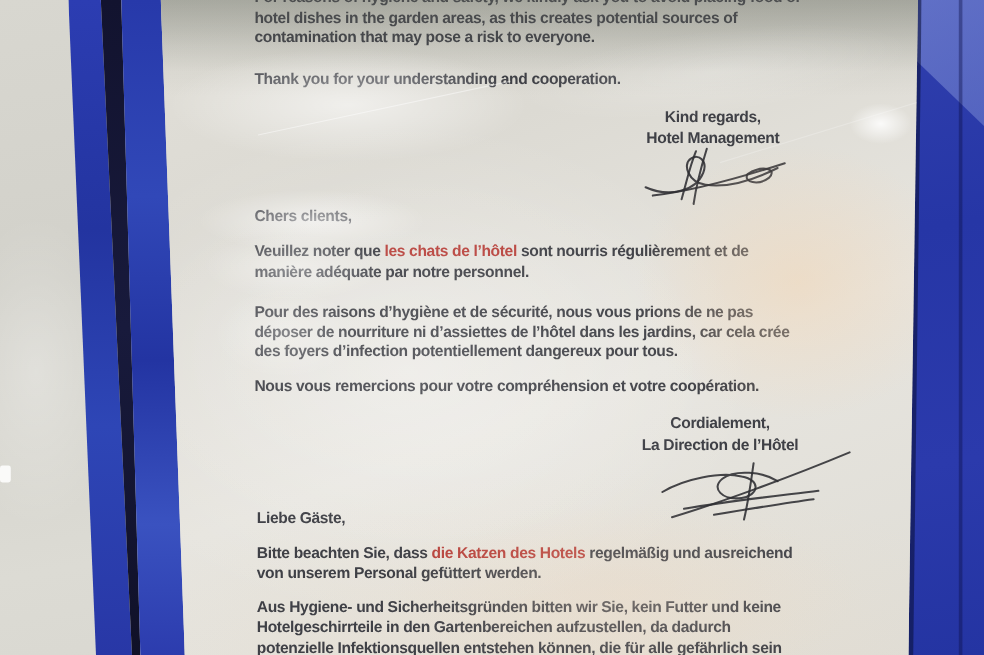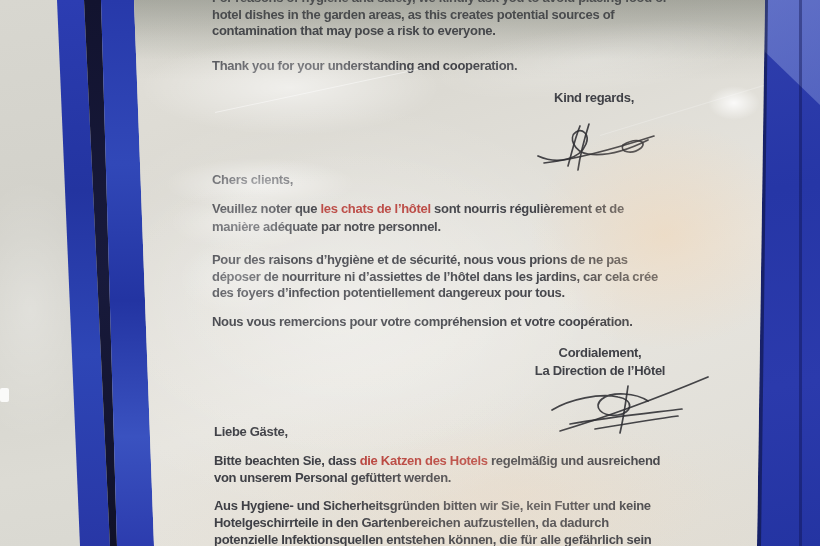--- a/index.html
+++ b/index.html
@@ -95,20 +95,21 @@
   <div class="abs paper">
 
     <div class="txt" style="left:212px;top:-10px;">
       <div>For reasons of hygiene and safety, we kindly ask you to avoid placing food or</div>
       <div>hotel dishes in the garden areas, as this creates potential sources of</div>
       <div>contamination that may pose a risk to everyone.</div>
     </div>
     <div class="txt" style="left:212px;top:58px;">Thank you for your understanding and cooperation.</div>
     <div class="txt center lh17" style="left:524px;top:89px;width:140px;">
       <div>Kind regards,</div>
+      <div>Hotel Management</div>
     </div>
 
     <svg class="sig" style="left:528px;top:118px;" width="136" height="62" viewBox="0 0 136 62">
       <path d="M10,38 C30,47 52,41 58,26 C62,16 54,10 48,14 C40,19 46,34 60,36 C80,39 102,31 120,22"></path>
       <path d="M52,8 C47,20 44,34 40,48"></path>
       <path d="M61,6 C56,22 52,38 50,52"></path>
       <path d="M16,45 C50,41 92,29 126,18"></path>
       <path d="M95,27 C108,19 120,23 113,30 C104,37 91,34 95,27"></path>
     </svg>
 

